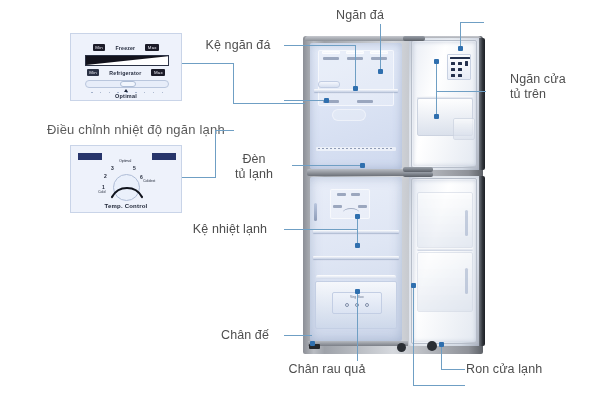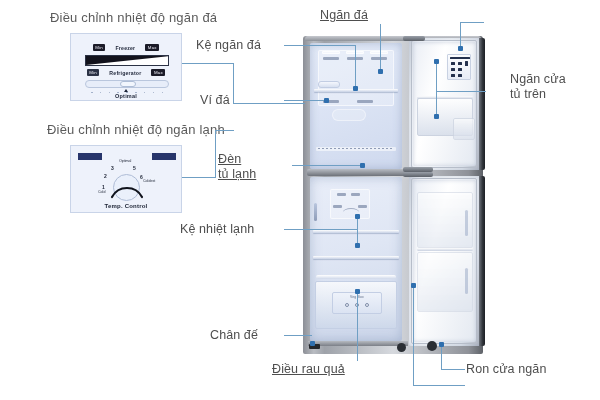--- a/index.html
+++ b/index.html
@@ -15,22 +15,22 @@
   
   .lbl{
     position:absolute;
     color:#4e4e4e;
     font-size:12.5px;
     line-height:15px;
     letter-spacing:.1px;
     white-space:pre-line;
     font-family:"Liberation Sans","DejaVu Sans",sans-serif;
   }
-  .lbl.c{text-decoration:underline;}
-  .lbl.r{text-align:left;}
+  .lbl.c{text-align:center;}
+  .lbl.r{text-align:center;}
   .lbl.l{text-align:left;}
 
   
   .ln{position:absolute;background:#6f9fc4;}
   .ln.h{height:1px;}
   .ln.v{width:1px;}
   .dot{position:absolute;width:5px;height:5px;background:#2f6fae;border-radius:1px;}
 
   
   .ptitle{
@@ -266,21 +266,20 @@
       <div class="bin" style="left:8px;top:16px;width:56px;height:56px;opacity:.55;"></div>
       <div class="bin" style="left:8px;top:76px;width:56px;height:60px;opacity:.55;"></div>
       <div style="position:absolute;left:56px;top:34px;width:3px;height:26px;background:rgba(150,165,195,.5);border-radius:2px;"></div>
       <div style="position:absolute;left:56px;top:92px;width:3px;height:26px;background:rgba(150,165,195,.5);border-radius:2px;"></div>
     </div>
     <div class="doorspine" style="left:176px;top:140px;height:170px;"></div>
     <div class="hinge" style="left:100px;top:136px;width:30px;height:5px;"></div>
     <div class="wheel" style="left:124px;top:305px;width:10px;height:10px;"></div>
   </div>
 
-  <div class="ptitle" style="left:50px;top:10px;">Điều chỉnh nhiệt độ ngăn đá</div>
 
   <div class="panel" style="left:70px;top:33px;width:112px;height:68px;">
 
     <div class="fp-row" style="top:10px;">
       <span class="chip">Min</span>
       <span class="fp-cap">Freezer</span>
       <span class="chip">Max</span>
     </div>
 
     <div class="wedgebox" style="left:14px;top:21px;width:84px;height:11px;">
@@ -357,44 +356,43 @@
   <div class="ln v" style="left:460px;top:22px;height:26px;"></div>
   <div class="dot" style="left:458px;top:46px;"></div>
 
   <div class="lbl l" style="left:474px;top:72px;width:106px;margin-left:36px;">Ngăn cửa
 tủ trên</div>
   <div class="ln h" style="left:436px;top:91px;width:50px;"></div>
   <div class="ln v" style="left:436px;top:61px;height:55px;"></div>
   <div class="dot" style="left:434px;top:59px;"></div>
   <div class="dot" style="left:434px;top:114px;"></div>
 
-  <div class="lbl r" style="left:200px;top:93px;width:80px;">Ví đá</div>
   <div class="ln h" style="left:284px;top:100px;width:42px;"></div>
   <div class="dot" style="left:324px;top:98px;"></div>
 
   <div class="lbl c" style="left:218px;top:152px;width:72px;">Đèn
 tủ lạnh</div>
   <div class="ln h" style="left:292px;top:165px;width:70px;"></div>
   <div class="dot" style="left:360px;top:163px;"></div>
 
   <div class="lbl r" style="left:180px;top:222px;width:100px;">Kệ nhiệt lạnh</div>
   <div class="ln h" style="left:284px;top:229px;width:74px;"></div>
   <div class="ln v" style="left:357px;top:216px;height:30px;"></div>
   <div class="dot" style="left:355px;top:214px;"></div>
   <div class="dot" style="left:355px;top:243px;"></div>
 
   <div class="lbl r" style="left:210px;top:328px;width:70px;">Chân đế</div>
   <div class="ln h" style="left:284px;top:335px;width:28px;"></div>
   <div class="dot" style="left:310px;top:341px;"></div>
 
-  <div class="lbl c" style="left:272px;top:362px;width:110px;">Điều rau quả</div>
+  <div class="lbl c" style="left:272px;top:362px;width:110px;">Chân rau quả</div>
   <div class="ln v" style="left:357px;top:291px;height:70px;"></div>
   <div class="dot" style="left:355px;top:289px;"></div>
 
-  <div class="lbl l" style="left:466px;top:362px;width:120px;">Ron cửa ngăn</div>
+  <div class="lbl l" style="left:466px;top:362px;width:120px;">Ron cửa lạnh</div>
   <div class="ln h" style="left:441px;top:369px;width:24px;"></div>
   <div class="ln v" style="left:441px;top:344px;height:26px;"></div>
   <div class="dot" style="left:439px;top:342px;"></div>
 
   <div class="ln h" style="left:413px;top:385px;width:52px;"></div>
   <div class="ln v" style="left:413px;top:285px;height:101px;"></div>
   <div class="dot" style="left:411px;top:283px;"></div>
 
 
 </div>

